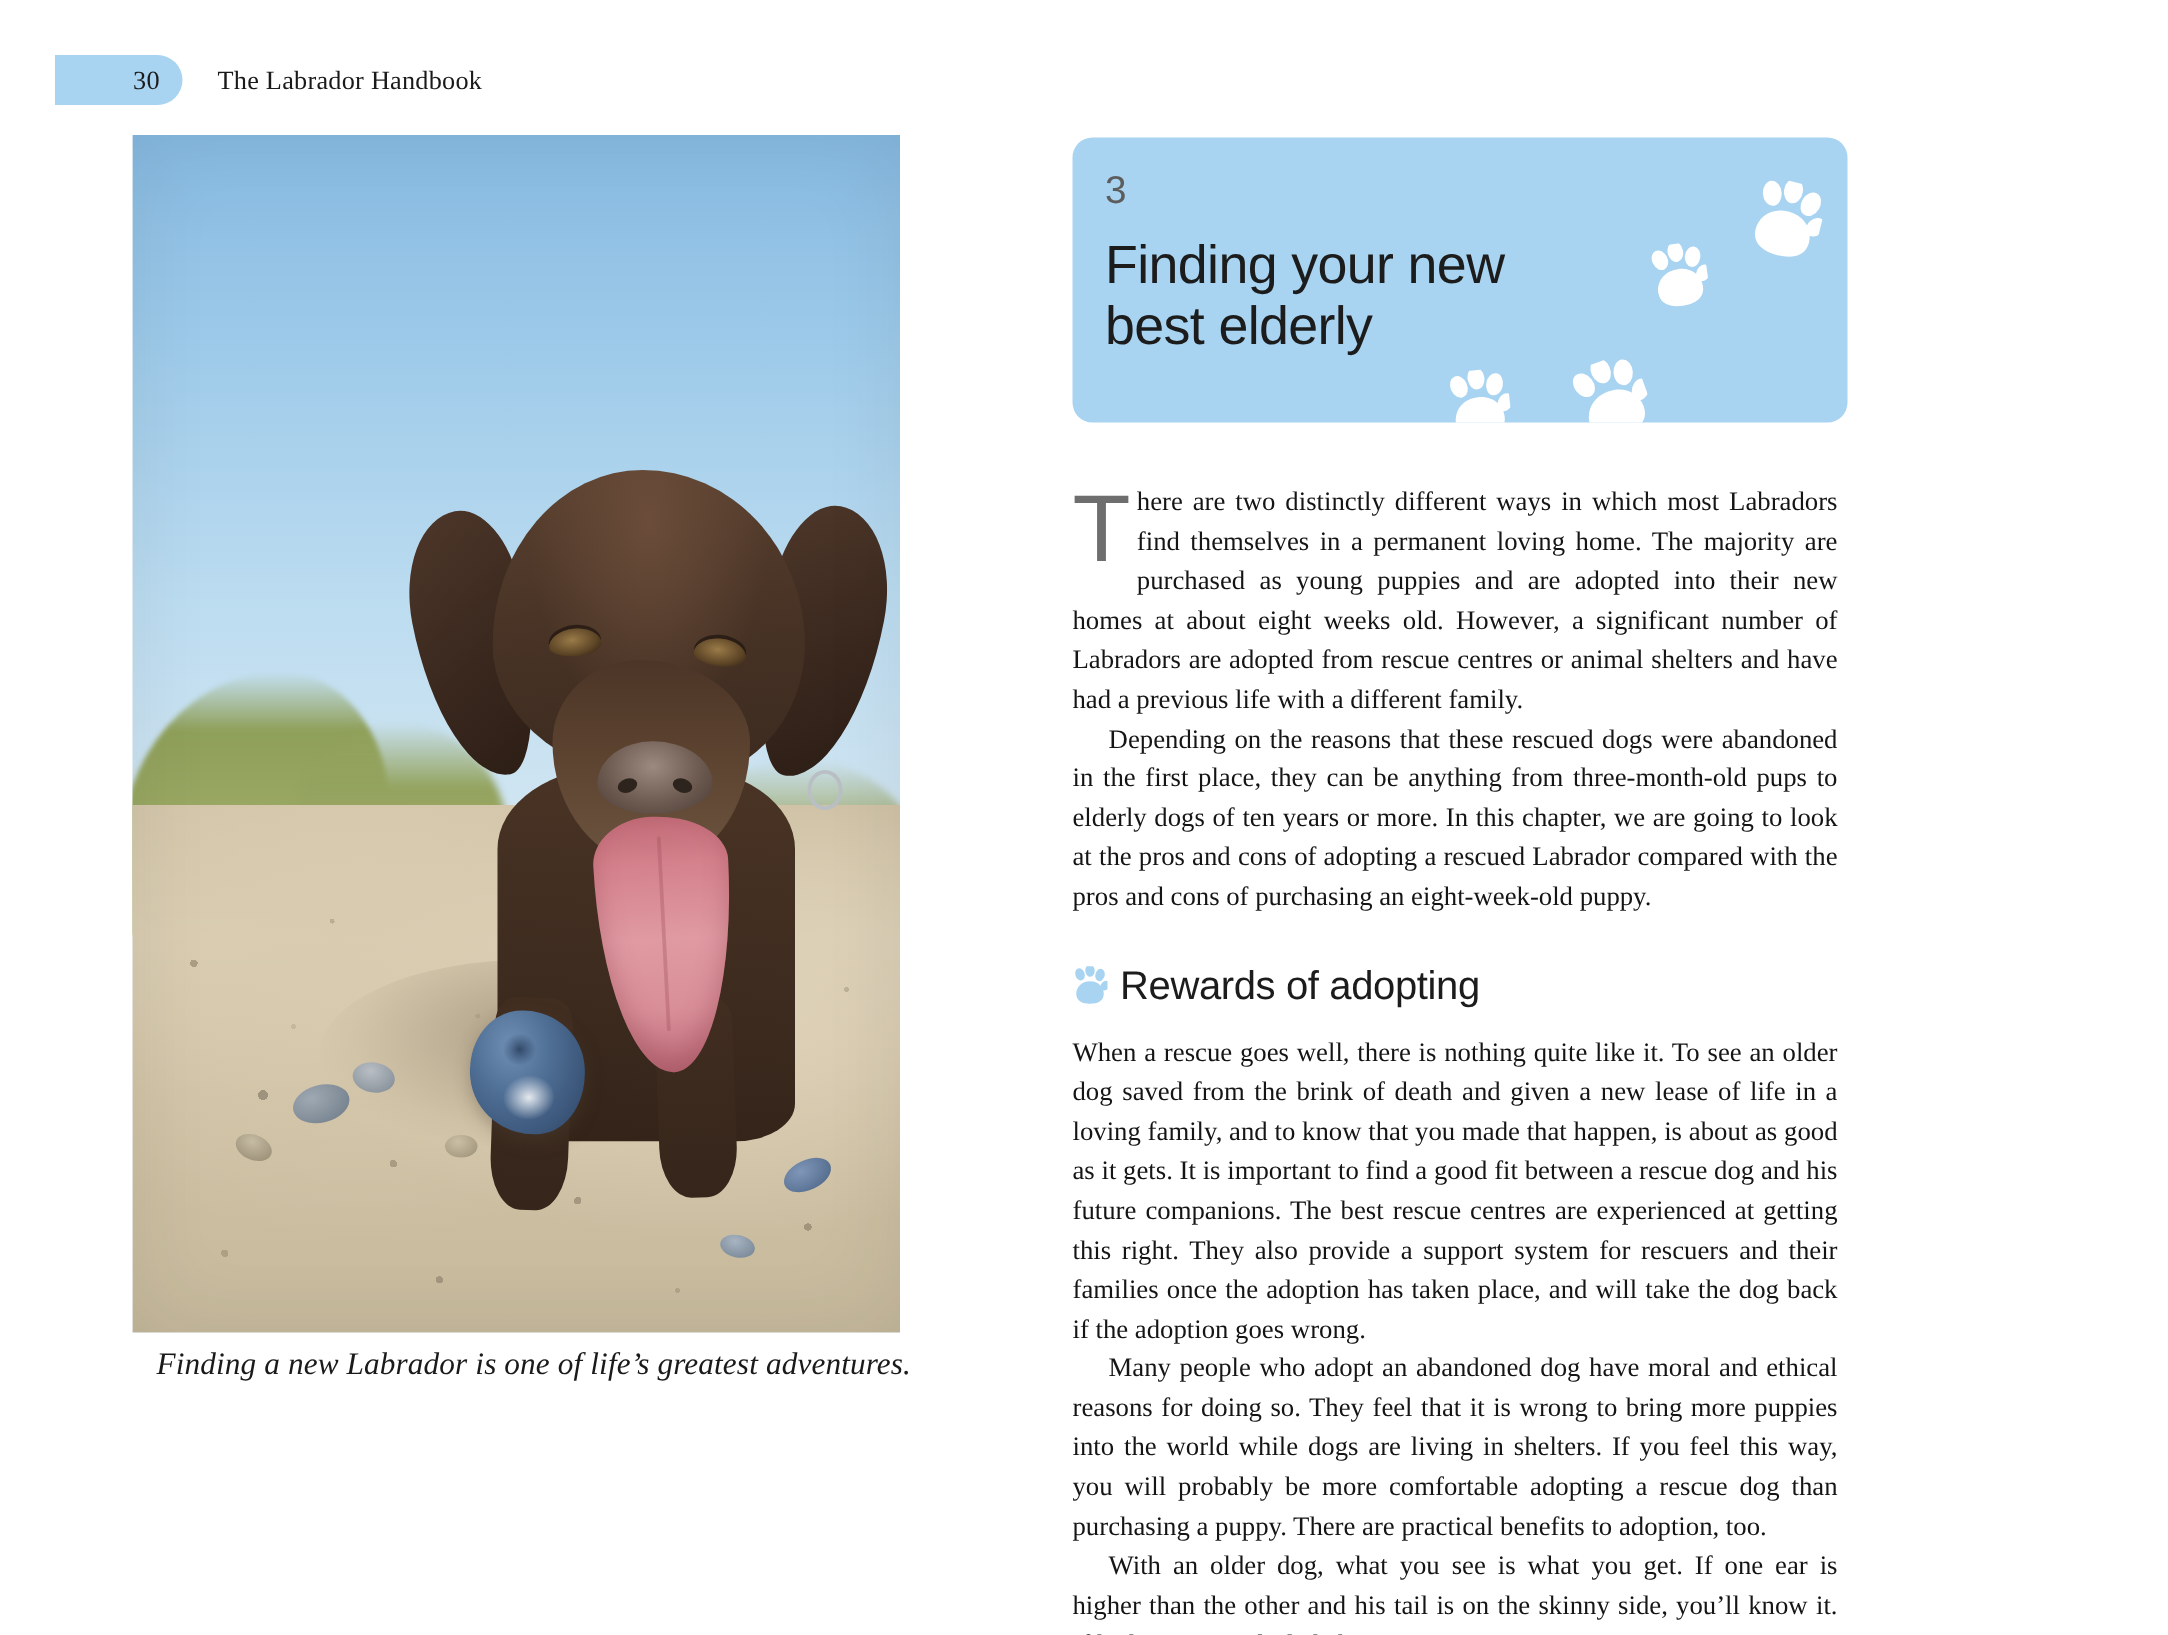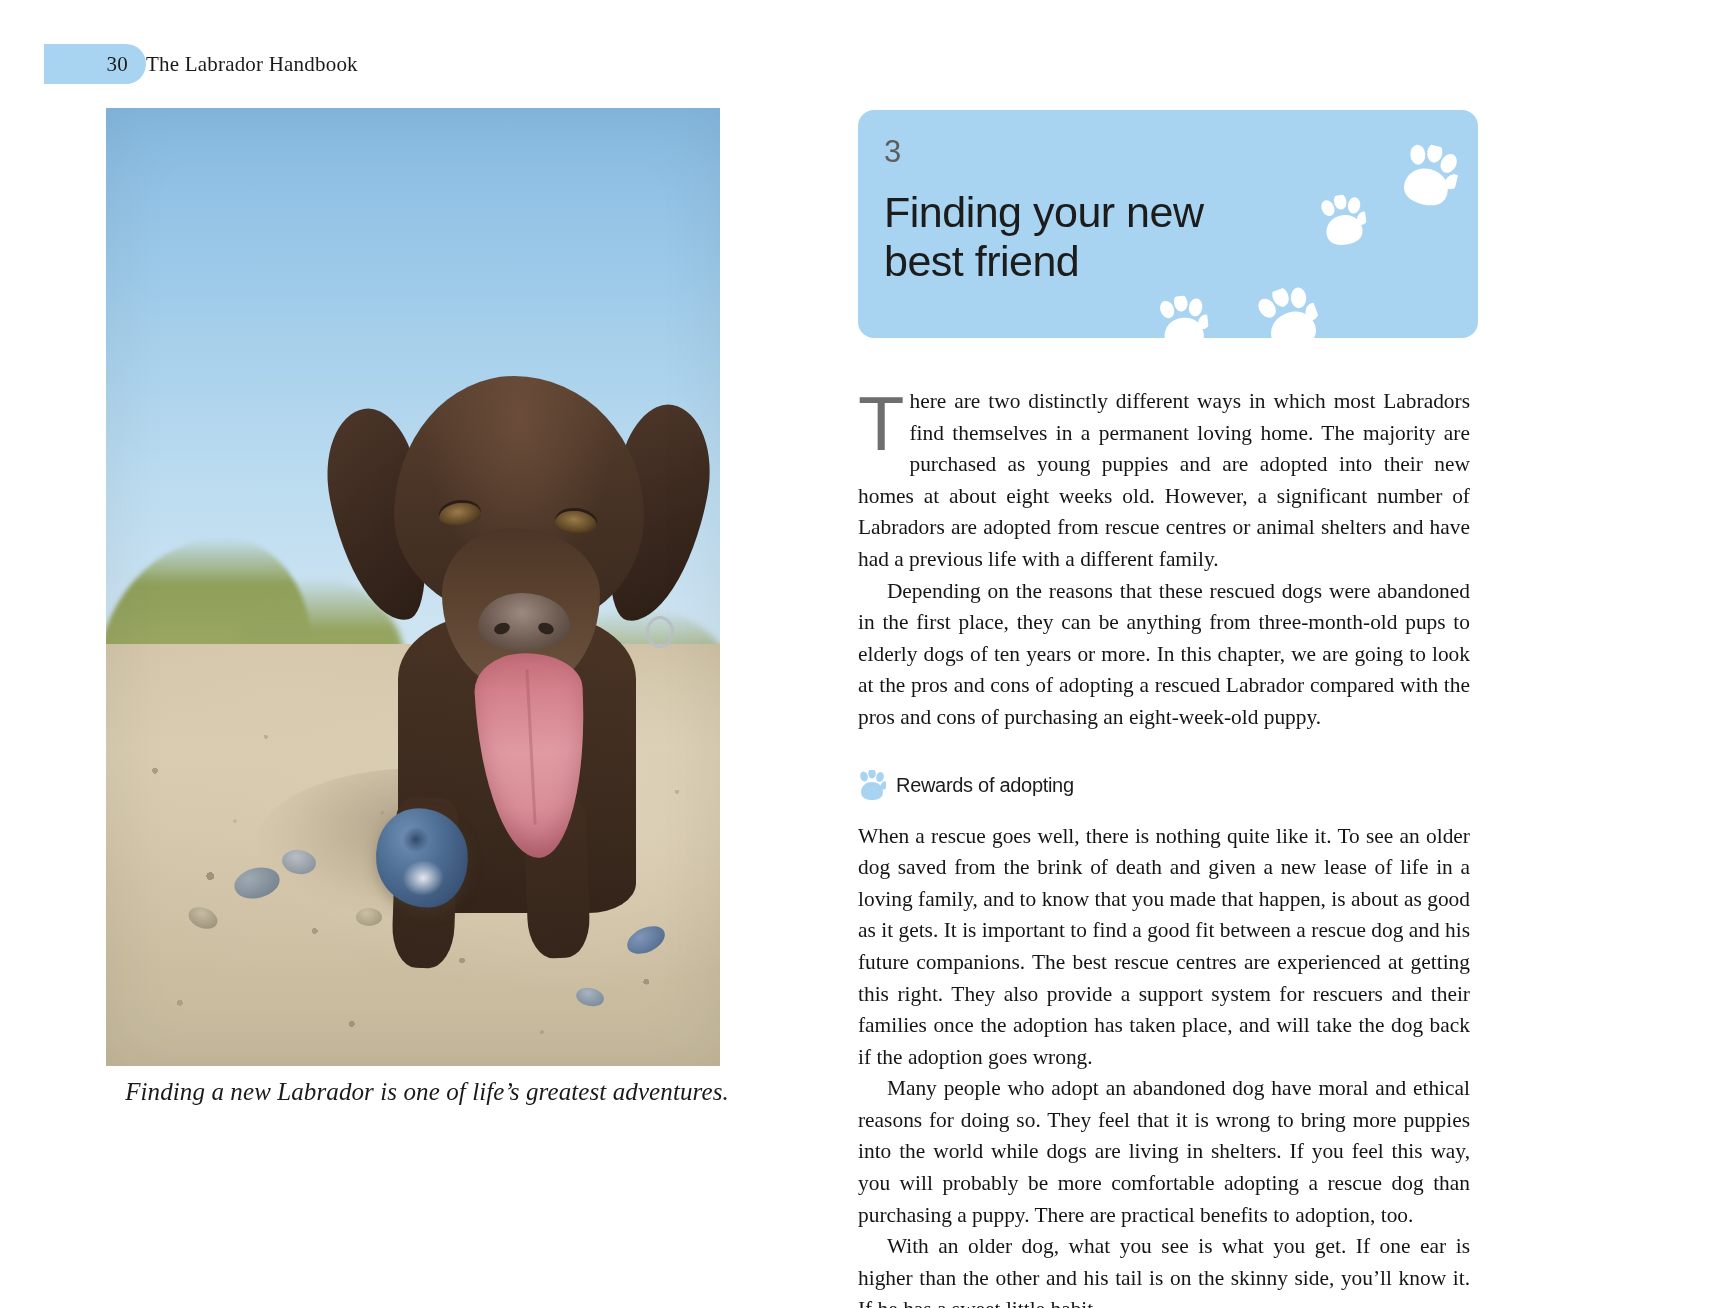--- a/index.html
+++ b/index.html
@@ -38,20 +38,21 @@
     padding-right: 18px;
     box-sizing: border-box;
   }
   .page-number-tab span {
     font-family: "Liberation Serif", serif;
     font-size: 21px;
     color: #1c1c1c;
     letter-spacing: 0.3px;
   }
   .running-head-title {
+    margin-left: 28px;
     font-family: "Liberation Serif", serif;
     font-size: 21px;
     color: #1a1a1a;
     letter-spacing: 0.2px;
     white-space: nowrap;
   }
 
   
   .photo-figure {
     position: absolute;
@@ -361,21 +362,21 @@
     margin-top: 2px;
   }
   .section-heading {
     display: flex;
     align-items: center;
     gap: 10px;
     margin: 36px 0 20px 0;
   }
   .section-heading .heading-text {
     font-family: "Liberation Sans", sans-serif;
-    font-size: 20px;
+    font-size: 32px;
     color: #1c1c1c;
     letter-spacing: -.3px;
   }
   .heading-paw svg { display: block; }
 </style>
 </head>
 <body>
 
 <div class="running-head">
   <div class="page-number-tab">
@@ -422,21 +423,21 @@
     <div class="photo-vignette"></div>
   </div>
 </figure>
 <div class="photo-caption">Finding a new Labrador is one of life’s greatest adventures.</div>
 
 <div class="right-page">
 
   <div class="chapter-banner">
     <div class="chapter-number">3</div>
     <div class="chapter-title">Finding your new
-best friend</div>
+best elderly</div>
 
     <div class="paw-deco" style="left:543px; top:35px; transform:rotate(14deg);">
       <svg width="56" height="62" viewBox="0 0 56 62" aria-hidden="true">
         <ellipse cx="12" cy="13" rx="7.5" ry="10" fill="#ffffff" transform="rotate(-18 12 13)"></ellipse>
         <ellipse cx="28" cy="7" rx="7.5" ry="10" fill="#ffffff" transform="rotate(-4 28 7)"></ellipse>
         <ellipse cx="44" cy="14" rx="7.5" ry="10" fill="#ffffff" transform="rotate(16 44 14)"></ellipse>
         <ellipse cx="52" cy="31" rx="6.5" ry="8.5" fill="#ffffff" transform="rotate(34 52 31)"></ellipse>
         <path d="M28 24 C14 24 6 34 6 44 C6 55 15 60 28 60 C41 60 50 55 50 44 C50 34 42 24 28 24 Z" fill="#ffffff"></path>
       </svg>
     </div>

